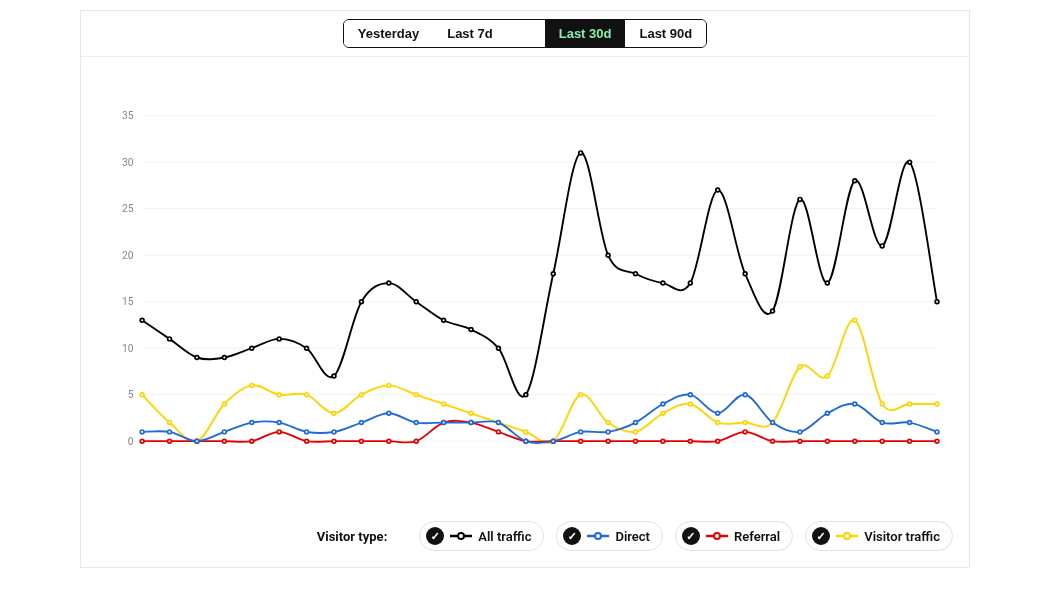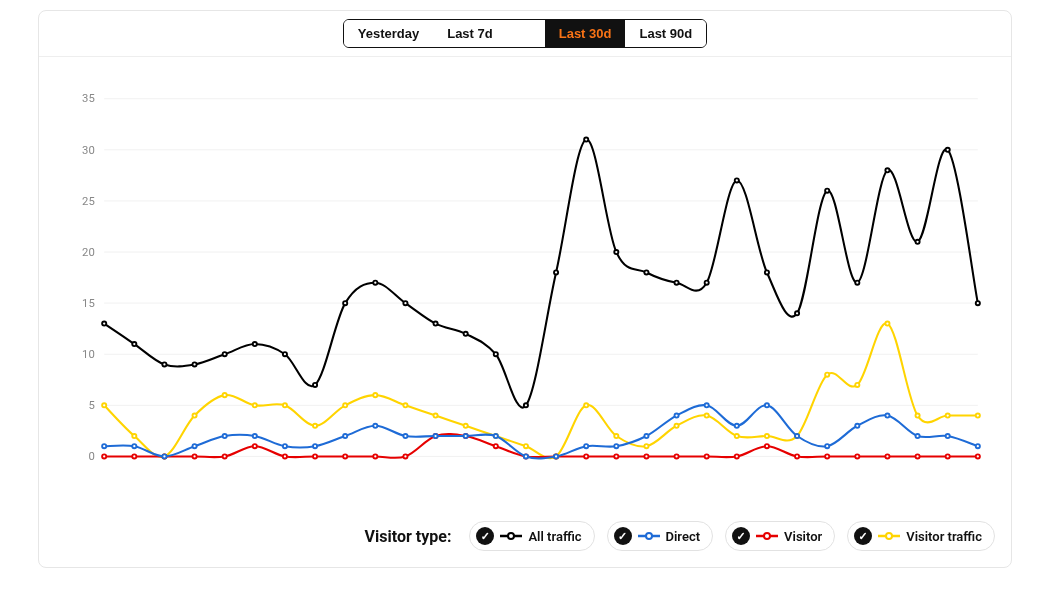--- a/index.html
+++ b/index.html
@@ -3,24 +3,24 @@
 <meta charset="utf-8">
 <style>
   * { box-sizing: border-box; }
   body {
     margin: 0;
     font-family: -apple-system, BlinkMacSystemFont, "Segoe UI", Roboto, Arial, sans-serif;
     background: #fff;
     padding: 10px;
   }
   .card {
-    width: 974px;
+    width: 890px;
     margin: 0 auto;
     border: 1px solid #e6e6e6;
-    border-radius: 8px;
+    border-radius: 0;
     background: #fff;
     overflow: hidden;
   }
   .topbar {
     display: flex;
     justify-content: center;
     padding: 8px 0;
     border-bottom: 1px solid #eee;
   }
   .seg {
@@ -33,21 +33,21 @@
     border: none;
     background: #fff;
     color: #111;
     font-weight: 700;
     font-size: 13px;
     padding: 6px 14px;
     cursor: pointer;
   }
   .seg button.active {
     background: #111;
-    color: #f97316;
+    color: #86efac;
     margin-left: 38px;
   }
   .plot-wrap {
     padding: 20px 20px 12px 20px;
   }
   svg.plot {
     display: block;
     width: 100%;
     height: 420px;
   }
@@ -68,24 +68,24 @@
   .series circle { stroke-width: 2; }
   .legend-bar {
     display: flex;
     align-items: center;
     justify-content: flex-end;
     gap: 12px;
     padding: 12px 16px 16px 16px;
     flex-wrap: wrap;
   }
   .legend-title {
-    font-size: 16px;
+    font-size: 13px;
     font-weight: 700;
     color: #111;
-    margin-right: 6px;
+    margin-right: 20px;
   }
   .legend-item {
     display: inline-flex;
     align-items: center;
     gap: 6px;
     border: 1px solid #e2e2e2;
     border-radius: 999px;
     padding: 5px 12px 5px 6px;
     font-size: 13px;
     font-weight: 600;
@@ -302,21 +302,21 @@
           </span>
           <span>Direct</span>
         </span><span class="legend-item">
           <span class="check">✓</span>
           <span class="swatch">
             <svg width="22" height="10">
               <line x1="0" y1="5" x2="22" y2="5" stroke="#e60000" stroke-width="2.5"></line>
               <circle cx="11" cy="5" r="3" fill="#fff" stroke="#e60000" stroke-width="2"></circle>
             </svg>
           </span>
-          <span>Visitor</span>
+          <span>Referral</span>
         </span><span class="legend-item">
           <span class="check">✓</span>
           <span class="swatch">
             <svg width="22" height="10">
               <line x1="0" y1="5" x2="22" y2="5" stroke="#ffd400" stroke-width="2.5"></line>
               <circle cx="11" cy="5" r="3" fill="#fff" stroke="#ffd400" stroke-width="2"></circle>
             </svg>
           </span>
           <span>Visitor traffic</span>
         </span></div>

